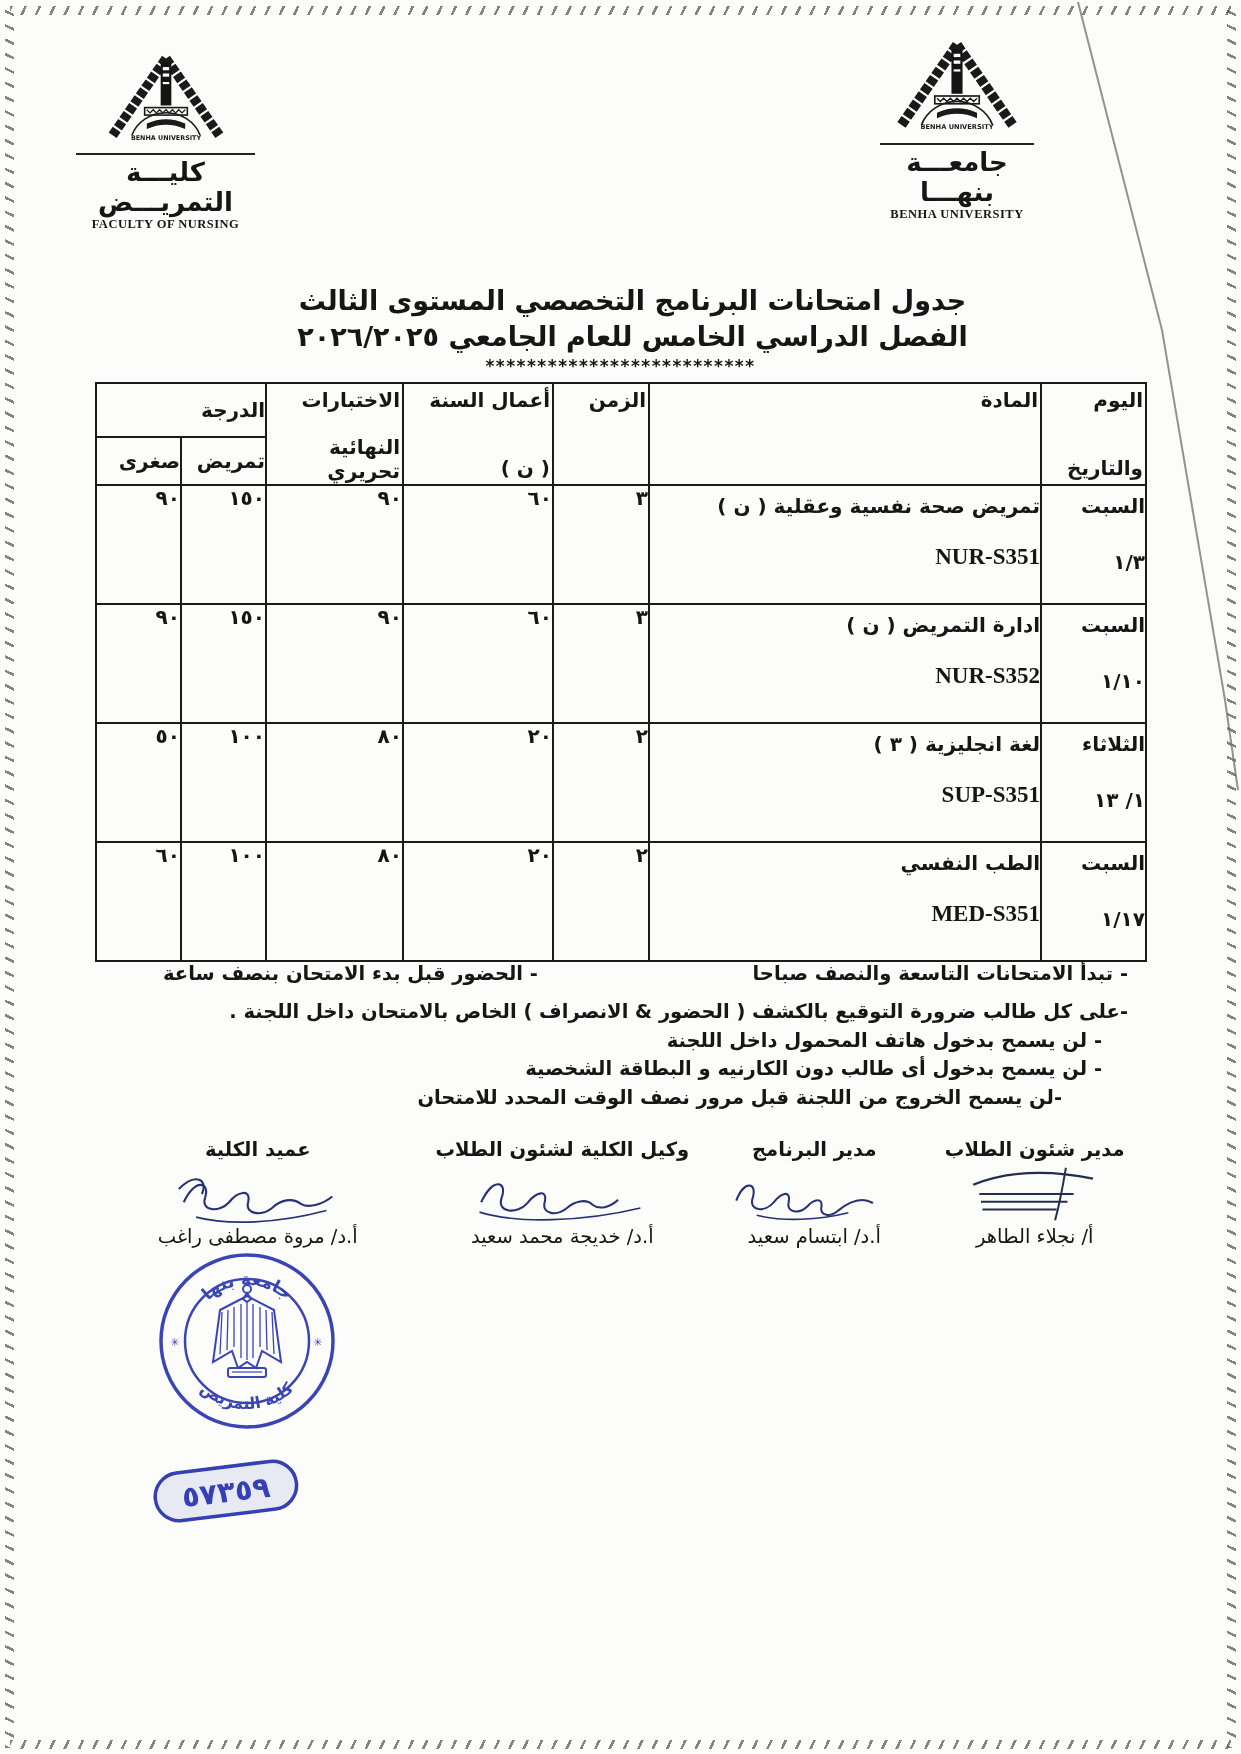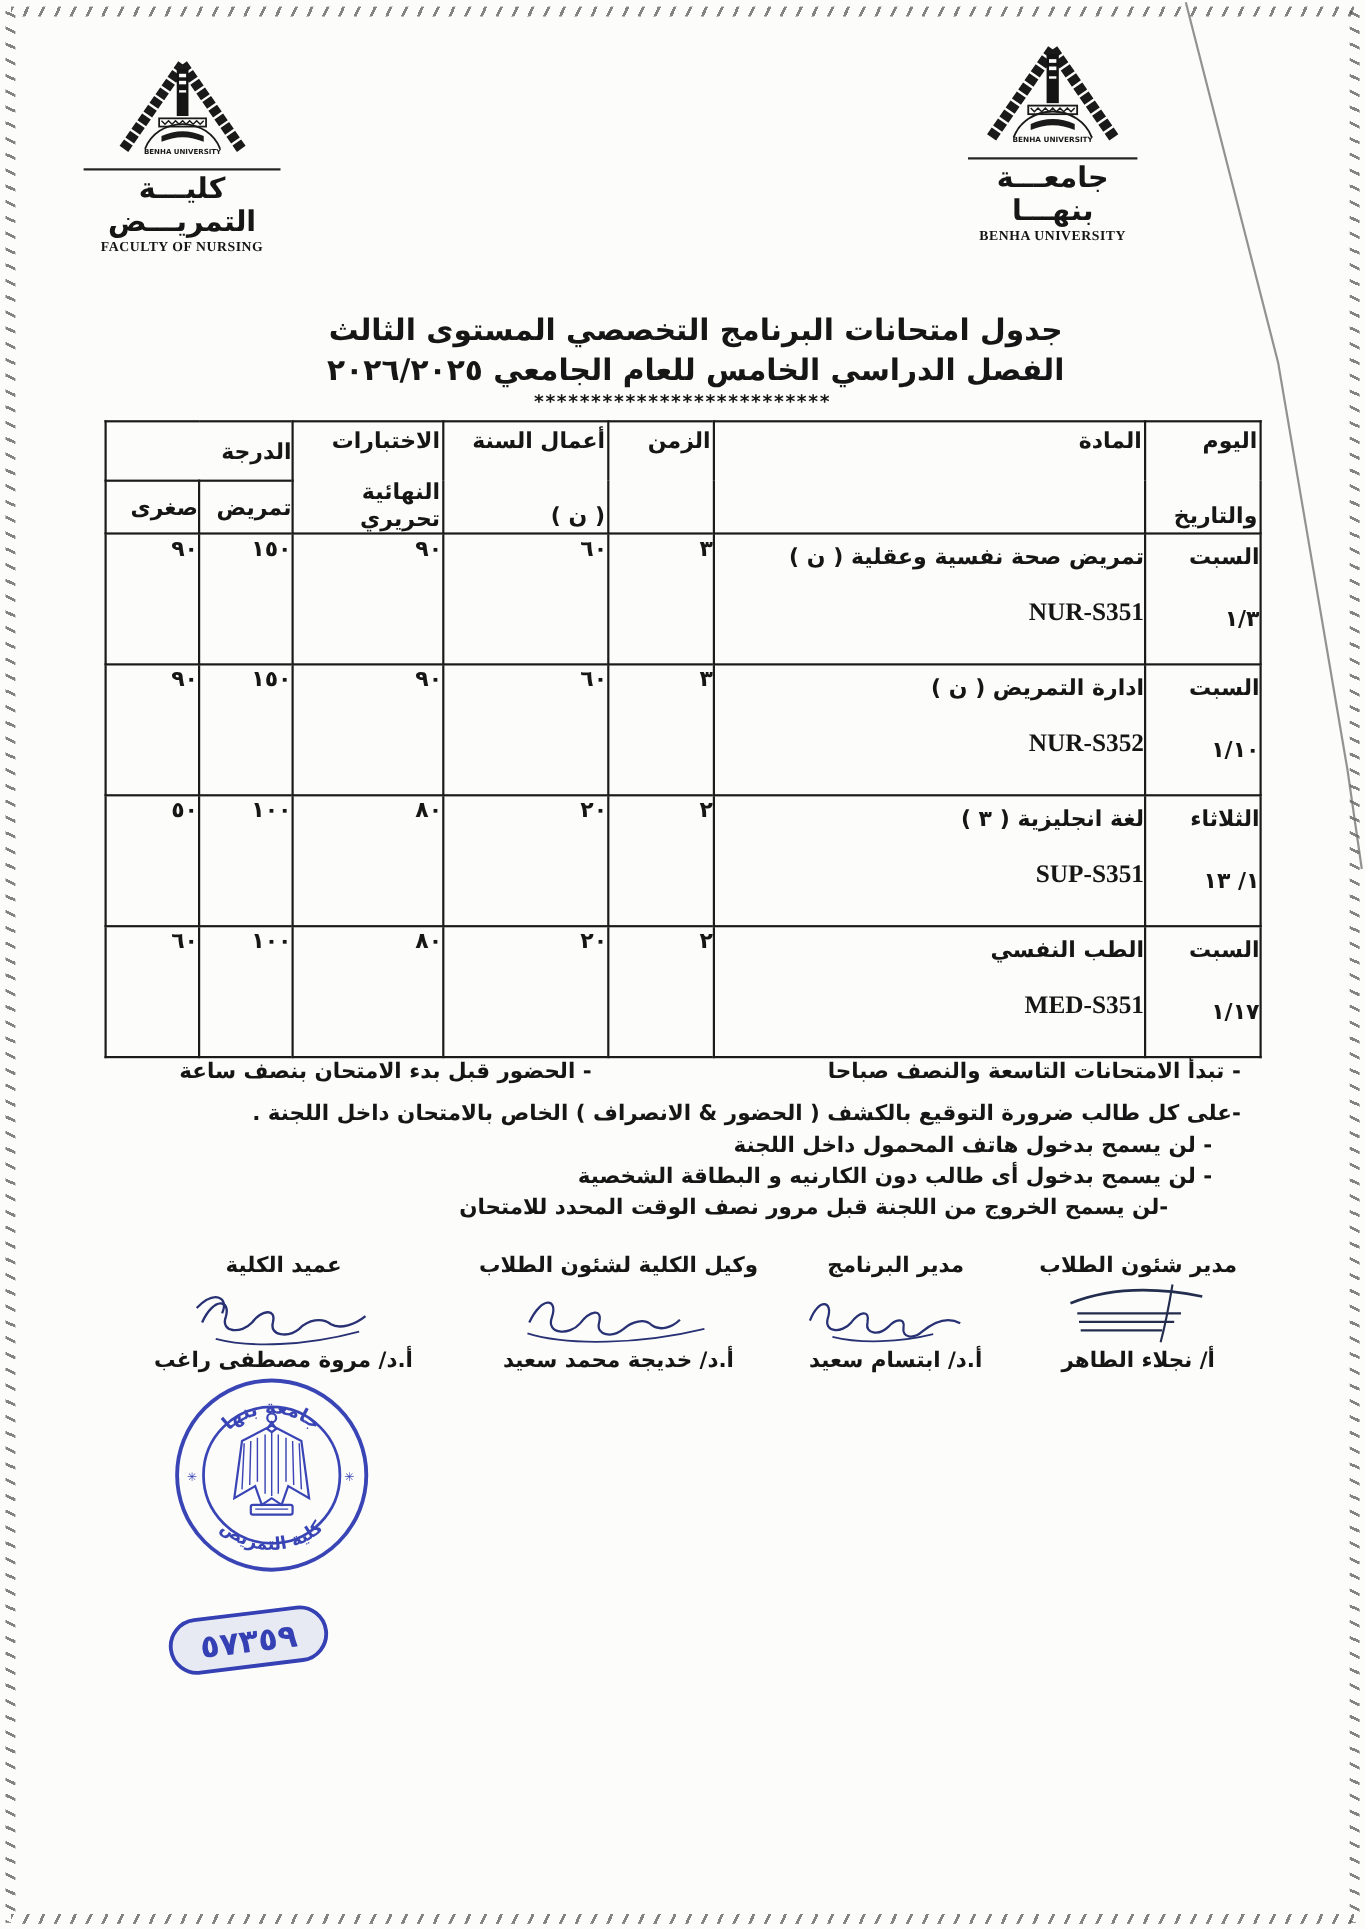--- a/index.html
+++ b/index.html
@@ -44,21 +44,21 @@
   .day-name{padding-top:8px;}
   .day-date{margin-top:32px;font-size:20px;}
 
   
   .note{position:absolute;direction:rtl;font-size:19.5px;font-weight:bold;white-space:nowrap;}
 
   
   .sig-row{position:absolute;left:95px;top:1138px;width:1050px;direction:rtl;display:flex;}
   .sig-col{text-align:center;}
   .sig-title{font-size:19.5px;font-weight:bold;}
-  .sig-name{font-size:19.5px;font-weight:bold;margin-top:-2px;}
+  .sig-name{font-size:19.5px;font-weight:normal;margin-top:-2px;}
   .sig-scribble{display:block;margin:0 auto;}
 
   
   .stamp-round{position:absolute;left:156px;top:1250px;opacity:.92;}
   .stamp-num{position:absolute;left:150px;top:1460px;transform:rotate(-7deg);opacity:.95;}
 </style>
 </head>
 <body>
 
 <div class="page">

